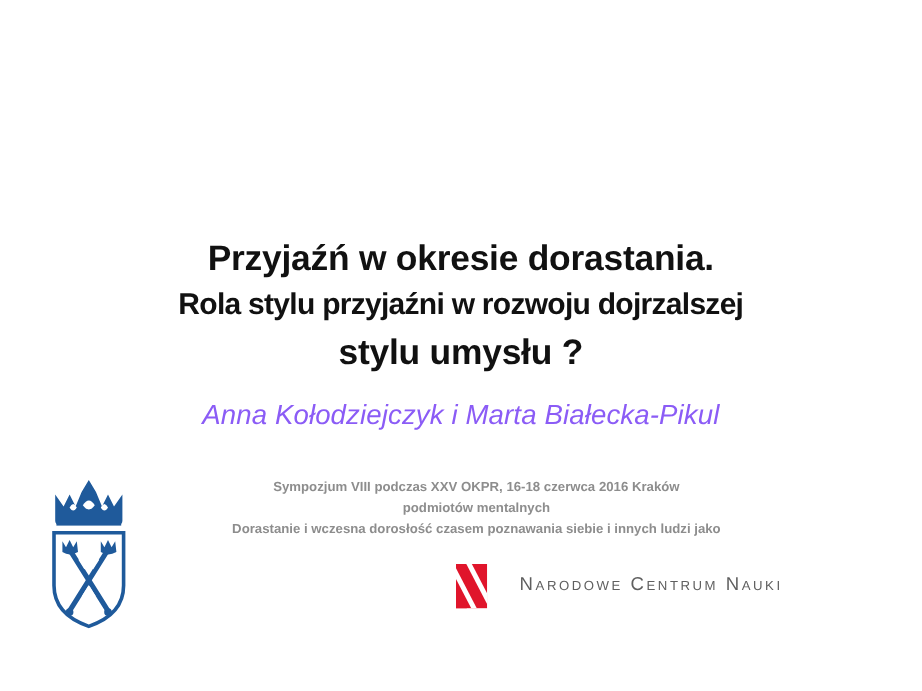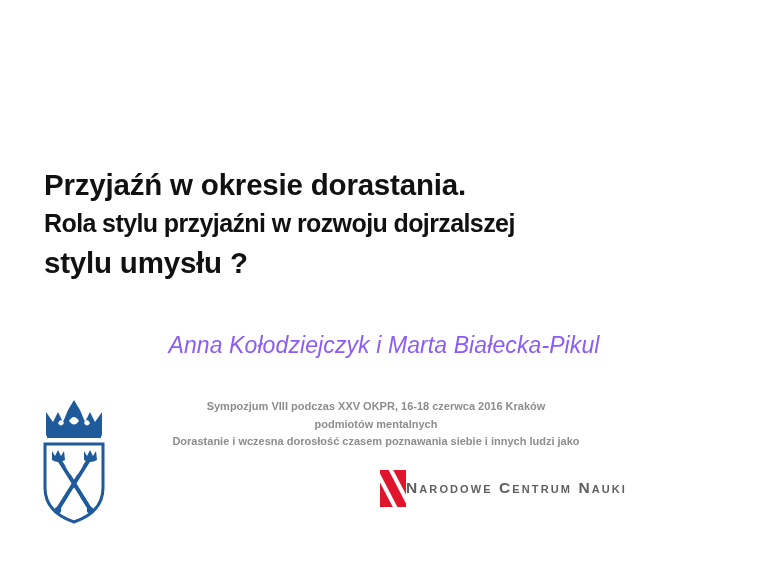--- a/index.html
+++ b/index.html
@@ -17,22 +17,23 @@
     width: 768px;
     height: 576px;
     background: #ffffff;
     overflow: hidden;
   }
 
   
   .title-block {
     position: absolute;
     left: 44px;
-    top: 165px;
+    top: 196px;
     width: 680px;
+    text-align: center;
   }
   .title-line {
     font-family: "Liberation Sans", sans-serif;
     font-weight: bold;
     font-size: 29.5px;
     line-height: 39px;
     color: #111111;
     letter-spacing: -0.2px;
     white-space: nowrap;
   }
@@ -53,21 +54,21 @@
     font-weight: normal;
     font-size: 23px;
     line-height: 30px;
     color: #8b5cf6;
     letter-spacing: 0.1px;
   }
 
   
   .conference {
     position: absolute;
-    left: 115px;
+    left: 136px;
     top: 398px;
     width: 522px;
     text-align: center;
     font-family: "Liberation Sans", sans-serif;
     font-weight: bold;
     font-size: 11px;
     line-height: 17.5px;
     color: #8d8d8d;
   }
   .conference .c-line { display: block; }
@@ -91,24 +92,24 @@
     display: flex;
     align-items: center;
   }
   .ncn-mark {
     width: 26px;
     height: 37px;
     flex: 0 0 auto;
   }
   .ncn-mark svg { display: block; width: 100%; height: 100%; }
   .ncn-text {
-    margin-left: 0;
+    margin-left: 27px;
     font-family: "Liberation Sans", sans-serif;
     font-size: 15.5px;
-    font-weight: bold;
+    font-weight: normal;
     font-variant: small-caps;
     letter-spacing: 2.1px;
     color: #5f5f5f;
     white-space: nowrap;
   }
 </style>
 </head>
 <body>
 
 <div class="slide">

